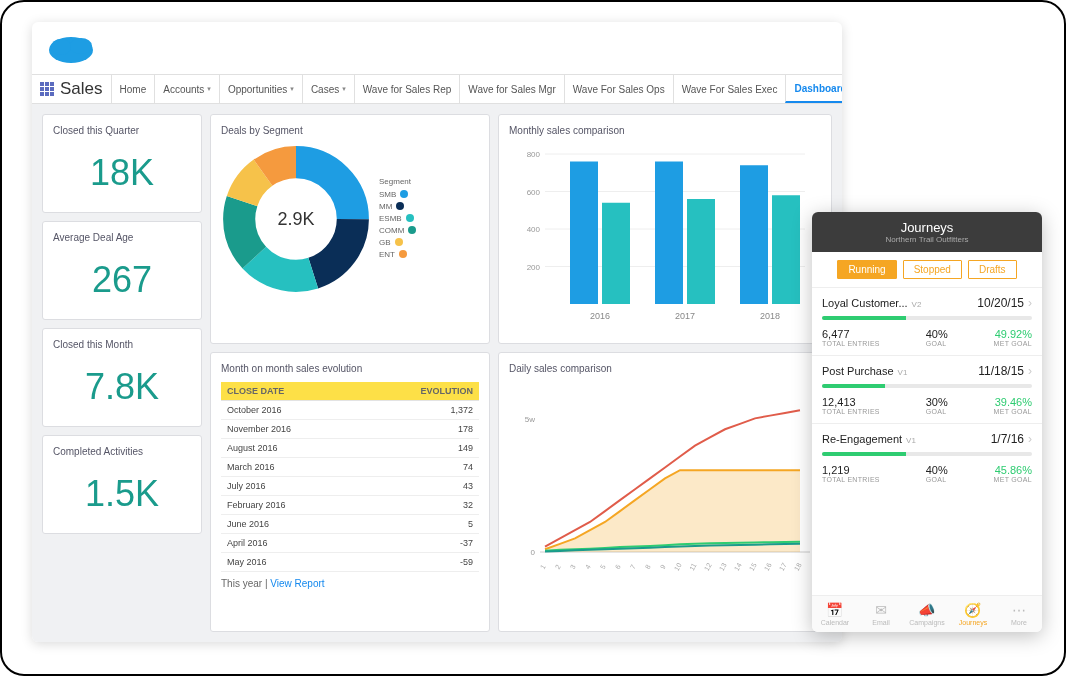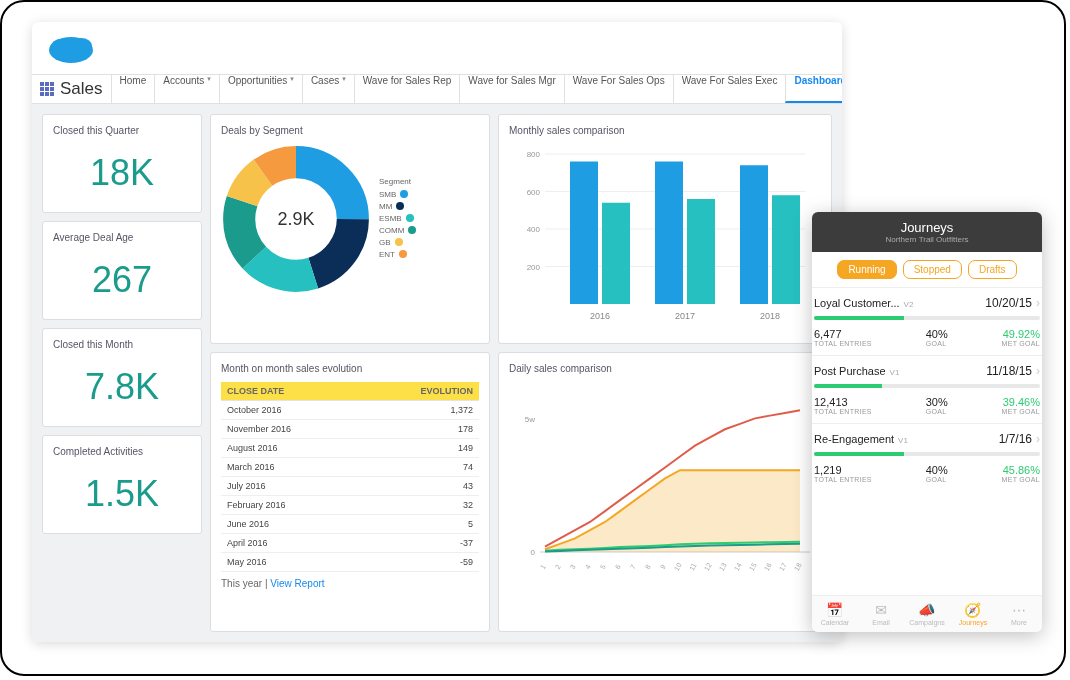--- a/index.html
+++ b/index.html
@@ -6,21 +6,21 @@
 body{background:#fff;width:1070px;height:680px;overflow:hidden;position:relative}
 .outer{border:2px solid #000;border-radius:24px;width:1066px;height:676px;position:relative;overflow:hidden;background:#fff}
 .main-window{position:absolute;left:30px;top:20px;width:810px;height:620px;background:#fff;box-shadow:0 2px 12px rgba(0,0,0,0.15);border-radius:6px;overflow:hidden}
 .logo{width:50px;height:34px;margin:10px 0 4px 14px}
 .navbar{display:flex;align-items:center;border-top:1px solid #e0e0e0;border-bottom:1px solid #e0e0e0;height:30px;font-size:10px;color:#555}
 .app-launcher{display:flex;align-items:center;padding:0 8px;gap:6px}
 .waffle{display:grid;grid-template-columns:repeat(3,4px);grid-template-rows:repeat(3,4px);gap:1px}
 .waffle span{background:#5b6bbf;width:4px;height:4px}
 .app-name{font-weight:400;font-size:17px;color:#333}
 .nav-tabs{display:flex;height:100%}
-.nav-tab{display:flex;align-items:flex-start;padding:0 8px;border-left:1px solid #e0e0e0;gap:3px;cursor:pointer;white-space:nowrap}
+.nav-tab{display:flex;align-items:center;padding:0 8px;border-left:1px solid #e0e0e0;gap:3px;cursor:pointer;white-space:nowrap}
 .nav-tab.active{border-bottom:2px solid #1589ee;color:#1589ee;font-weight:600}
 .chev{font-size:7px;color:#888}
 .dash-body{background:#f0f1f3;padding:10px;height:calc(100% - 78px);display:grid;grid-template-columns:160px 280px 1fr;gap:8px}
 .col{display:flex;flex-direction:column;gap:8px}
 .card{background:#fff;border:1px solid #dcdde1;border-radius:3px;padding:10px}
 .card-title{font-size:10px;color:#556;margin-bottom:8px}
 .kpi{font-size:36px;font-weight:500;color:#1a9b8c;text-align:center;padding:8px 0}
 .donut-card{height:230px;position:relative}
 .donut-wrap{display:flex;align-items:center;gap:8px}
 .donut{position:relative;width:150px;height:150px}
@@ -39,23 +39,23 @@
 .tbl td:last-child{text-align:right}
 .tbl-footer{margin-top:6px;font-size:10px;color:#666}
 .tbl-footer a{color:#1589ee;text-decoration:none}
 .line-card{height:280px}
 .line-svg{width:100%;height:200px}
 .mobile{position:absolute;right:22px;top:210px;width:230px;height:420px;background:#fff;box-shadow:0 4px 20px rgba(0,0,0,0.25);border-radius:6px;overflow:hidden;font-size:10px}
 .mobile-header{background:#3c3c3c;color:#fff;text-align:center;padding:8px 0}
 .mobile-header .h1{font-size:13px}
 .mobile-header .h2{font-size:8px;color:#aaa}
 .mobile-filters{display:flex;gap:6px;padding:8px;justify-content:center}
-.mfilter{border:1px solid #f5a623;color:#f5a623;padding:3px 10px;border-radius:7px;font-size:10px;cursor:pointer}
+.mfilter{border:1px solid #f5a623;color:#f5a623;padding:3px 10px;border-radius:1px;font-size:10px;cursor:pointer}
 .mfilter.active{background:#f5a623;color:#fff}
-.journey{border-top:1px solid #eee;padding:8px 2px}
+.journey{border-top:1px solid #eee;padding:8px 10px}
 .j-head{display:flex;align-items:center;justify-content:space-between;margin-bottom:6px}
 .j-title{font-size:11px;color:#222;font-weight:500}
 .j-ver{font-size:8px;color:#aaa;margin-left:4px}
 .j-date{font-size:12px;color:#222}
 .j-chev{color:#ccc;font-size:12px;margin-left:4px}
 .j-prog{height:4px;background:#e8e8e8;border-radius:2px;margin-bottom:8px;overflow:hidden}
 .j-prog-fill{height:100%;background:#2ecc71}
 .j-stats{display:flex;justify-content:space-between}
 .j-stat{text-align:left}
 .j-stat.right{text-align:right}

